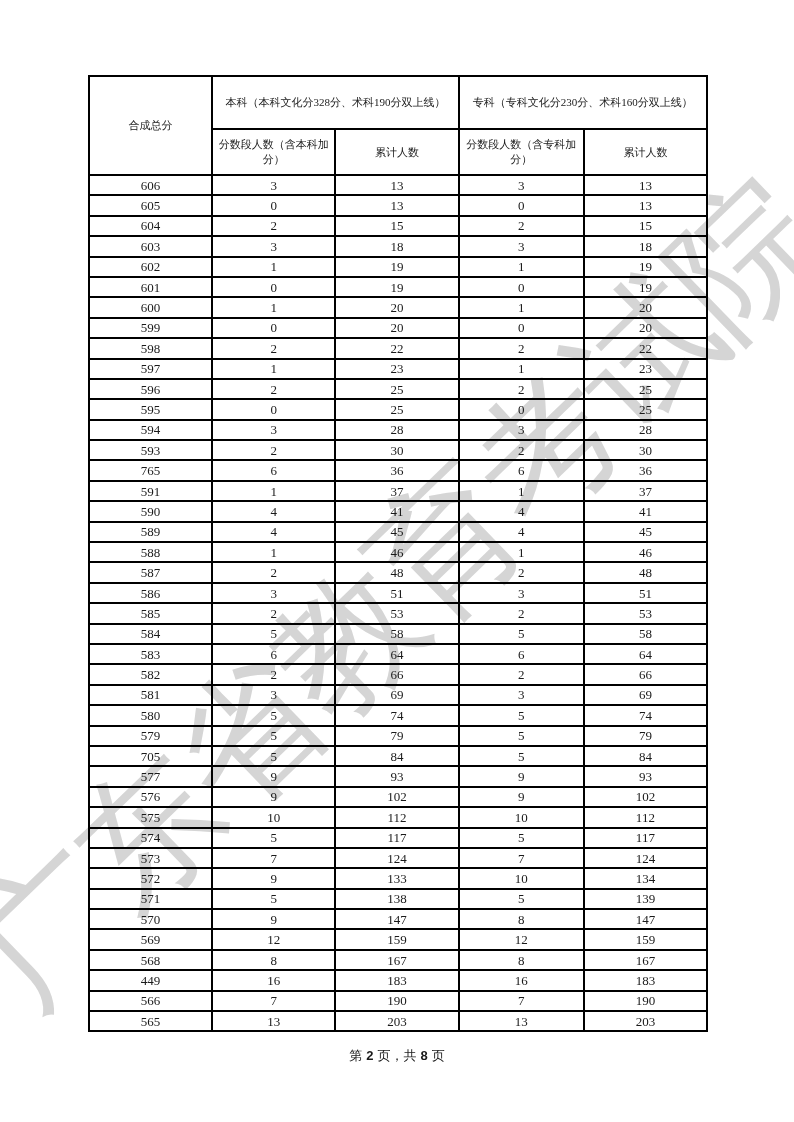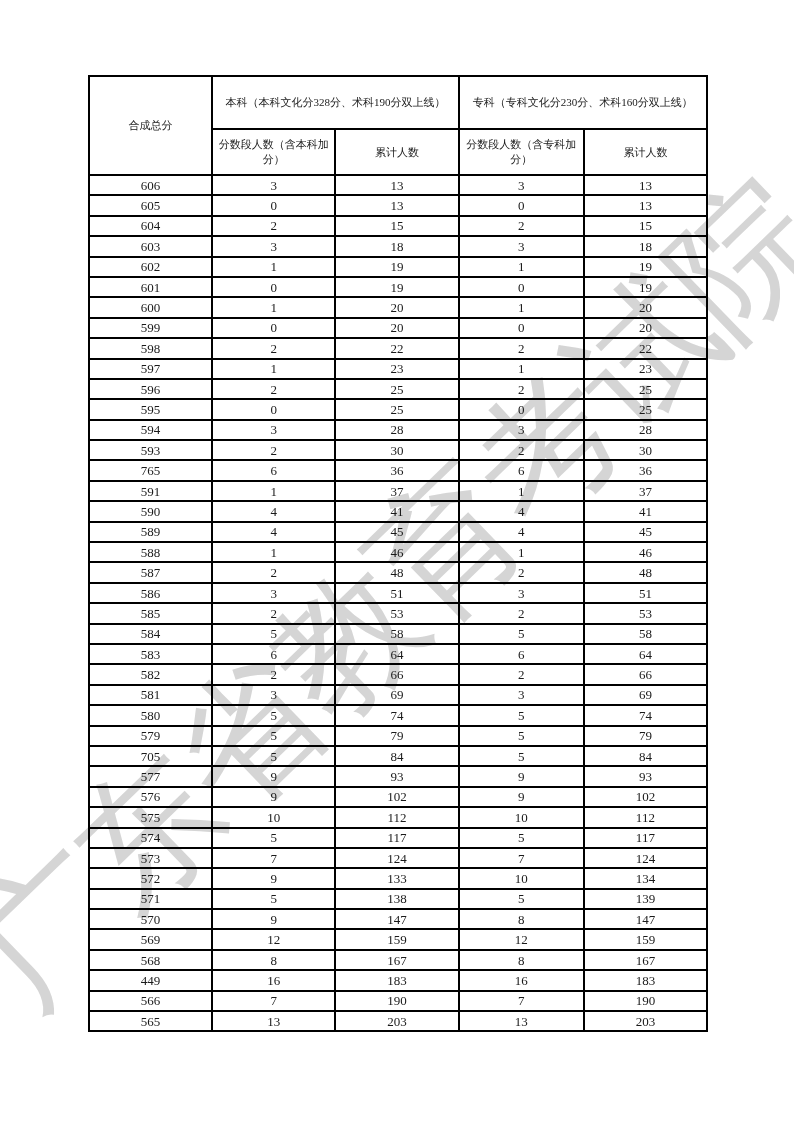--- a/index.html
+++ b/index.html
@@ -396,14 +396,15 @@
         <tr>
           <td>565</td>
           <td>13</td>
           <td>203</td>
           <td>13</td>
           <td>203</td>
         </tr>
       </tbody>
   </table>
 
+  <div class="page-footer"><span>第</span><span class="num">2</span><span>页，共</span><span class="num">8</span><span>页</span></div>
 
 </div>
 
 </body></html>

